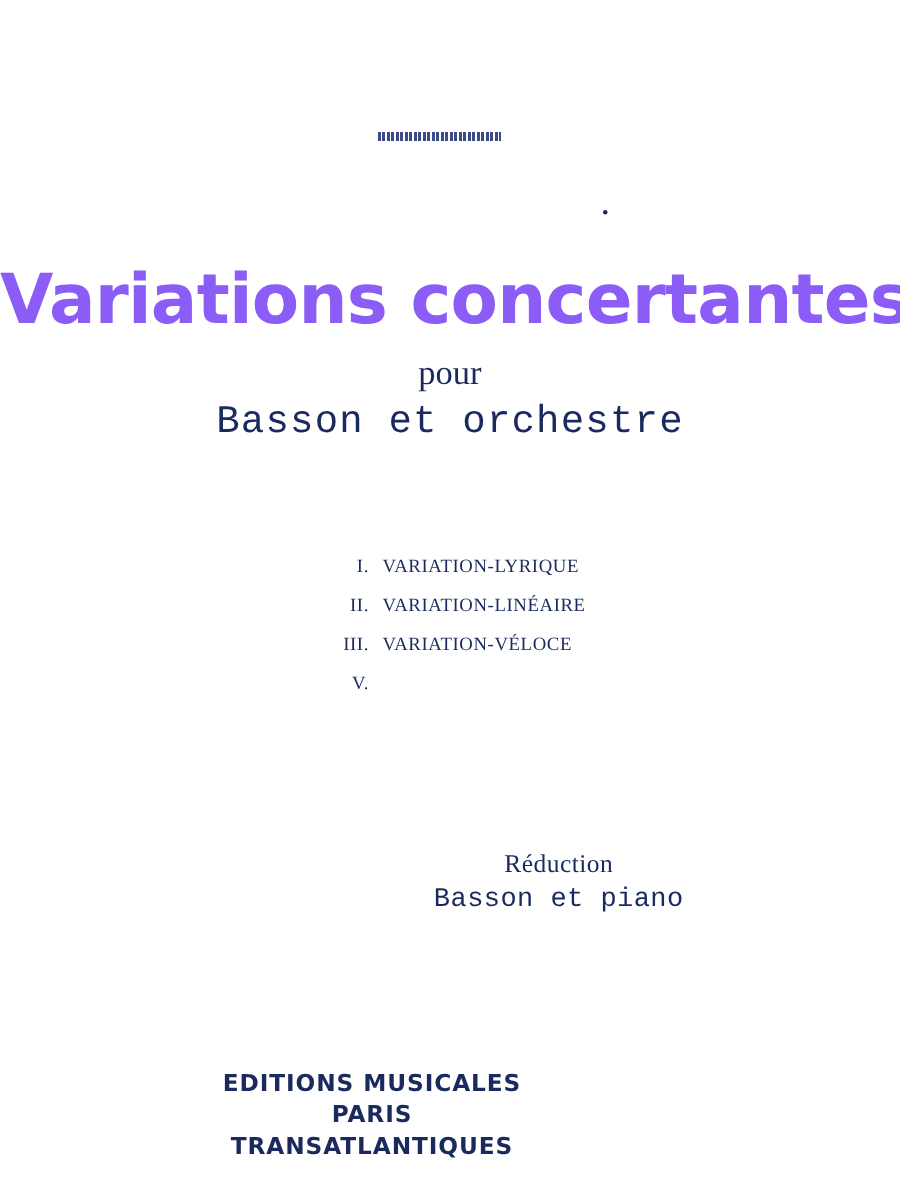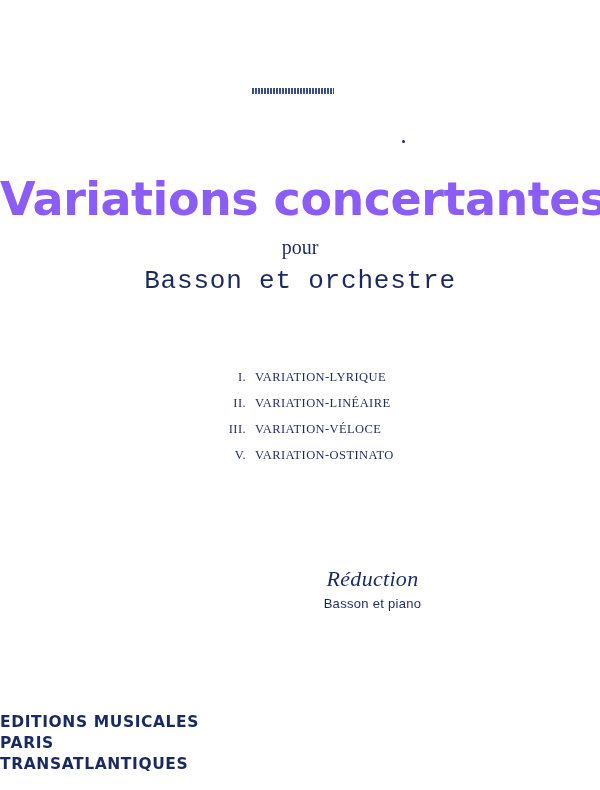--- a/index.html
+++ b/index.html
@@ -84,21 +84,21 @@
   }
 
   
   .subtitle-pour {
     position: absolute;
     top: 236px;
     left: 0;
     width: 600px;
     text-align: center;
     font-family: "Liberation Serif", serif;
-    font-size: 20px;
+    font-size: 23px;
     color: #1b2a5e;
   }
   .subtitle-inst {
     position: absolute;
     top: 266px;
     left: 0;
     width: 600px;
     text-align: center;
     font-family: Liberation Mono, monospace;
     font-size: 26px;
@@ -137,39 +137,39 @@
   .reduction {
     position: absolute;
     top: 566px;
     left: 0;
     width: 600px;
     text-align: center;
     color: #1b2a5e;
   }
   .reduction .line1 {
     font-family: "Liberation Serif", serif;
-    font-size: 22px;
+    font-size: 17px;
     letter-spacing: 0.3px;
     margin-left: 145px;
-    font-style: italic;
   }
   .reduction .line2 {
-    font-family: Liberation Sans, sans-serif;
-    font-size: 13px;
+    font-family: Liberation Mono, monospace;
+    font-size: 18px;
     letter-spacing: 0.3px;
     margin-top: 4px;
     margin-left: 145px;
   }
 
   
   .publisher {
     position: absolute;
     top: 712px;
     left: 0;
     width: 496px;
+    text-align: center;
     color: #1b2a5e;
   }
   .publisher div {
     font-family: "DejaVu Sans", sans-serif;
     font-weight: bold;
     font-size: 15.5px;
     letter-spacing: 0.6px;
     line-height: 21px;
   }
 </style>
@@ -196,21 +196,20 @@
     <div class="movement-row">
       <span class="num">II.</span>
       <span class="mv-label">VARIATION-LINÉAIRE</span>
     </div>
     <div class="movement-row">
       <span class="num">III.</span>
       <span class="mv-label">VARIATION-VÉLOCE</span>
     </div>
     <div class="movement-row">
       <span class="num">V.</span>
-      <span class="mv-label">VARIATION-OSTINATO</span>
     </div>
   </div>
 
   <div class="reduction">
     <div class="line1">Réduction</div>
     <div class="line2">Basson et piano</div>
   </div>
 
   <div class="publisher">
     <div>EDITIONS MUSICALES</div>

